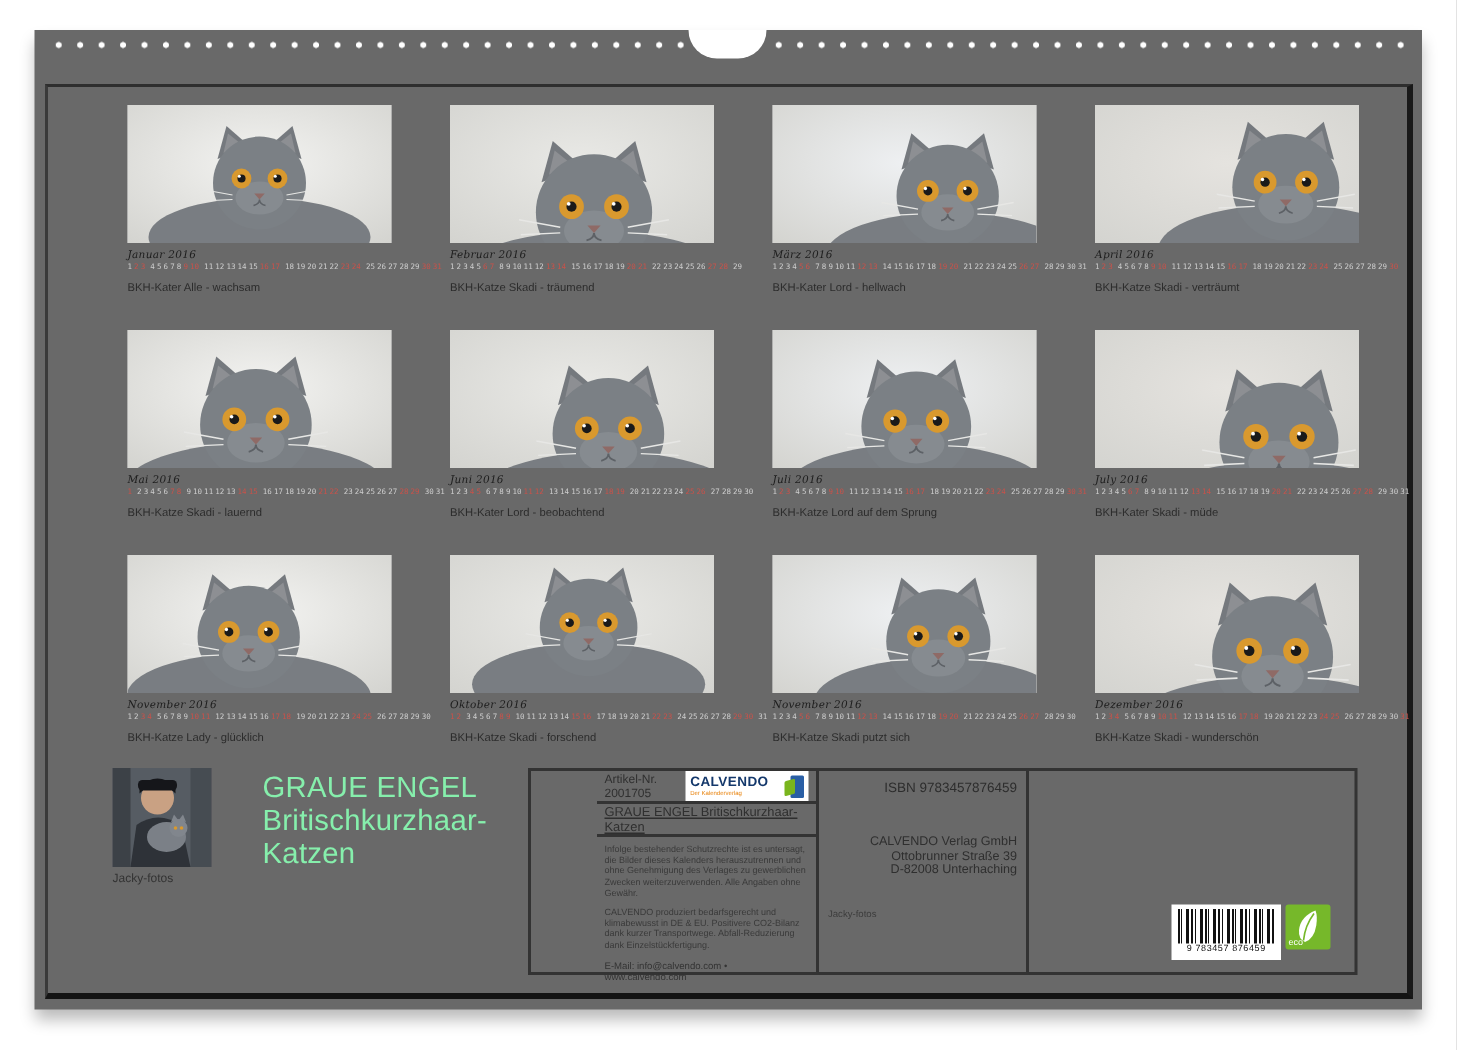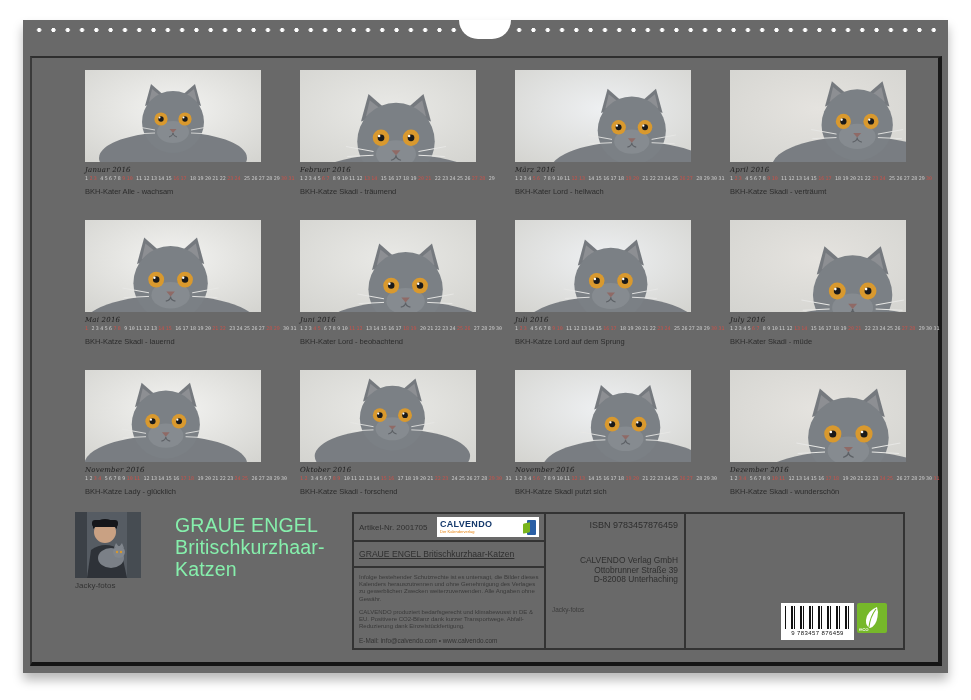--- a/index.html
+++ b/index.html
@@ -43,21 +43,21 @@
 
   
   .author{position:absolute;left:52px;top:492px;width:70px;}
   .author-photo{width:66px;height:66px;overflow:hidden;background:#4a4f55;}
   .author-label{margin-top:3px;font-size:8px;color:#333;}
   .big-title{position:absolute;left:152px;top:494px;font-size:19.5px;line-height:22px;
     color:#86efac;letter-spacing:.2px;}
 
   .info-table{position:absolute;left:329px;top:492px;width:553px;height:138px;
     border:2px solid #333;display:flex;box-sizing:border-box;}
-  .col{box-sizing:border-box;height:100%;}
+  .col{box-sizing:border-box;height:100%;padding-left:44px;}
   .col1{width:190px;display:flex;flex-direction:column;}
   .col2{width:140px;border-left:2px solid #333;position:relative;padding:6px 6px;text-align:right;}
   .col3{flex:1;border-left:2px solid #333;position:relative;}
 
   .row-art{height:26px;border-bottom:2px solid #333;display:flex;align-items:center;
     justify-content:space-between;padding:0 5px;}
   .art-nr{font-size:8px;color:#2f2f2f;}
   .cal-logo{width:102px;height:20px;background:#fff;display:flex;align-items:center;
     padding:1px 3px;box-sizing:border-box;}
   .cal-logo .wordmark{flex:1;}

